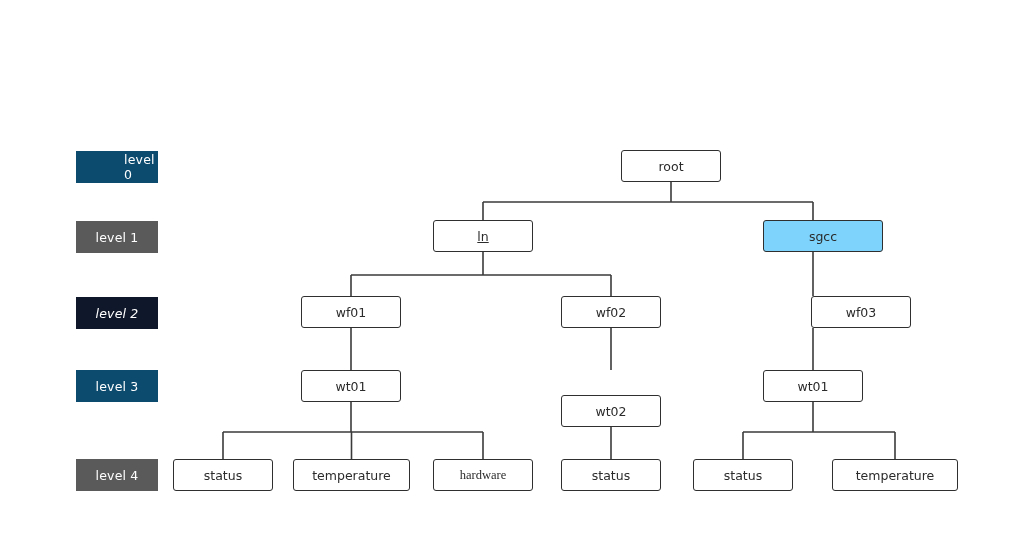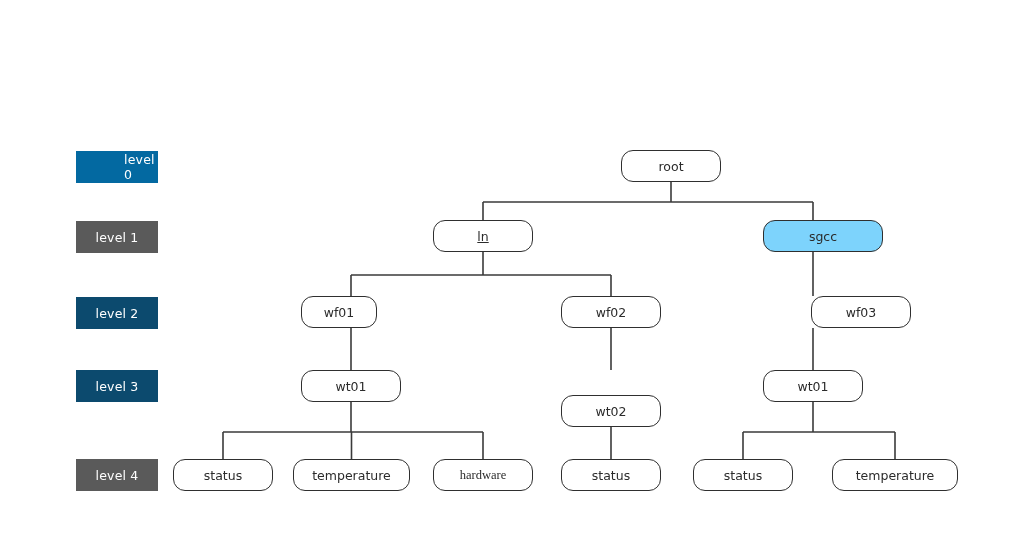--- a/index.html
+++ b/index.html
@@ -29,21 +29,21 @@
     align-items: center;
     justify-content: center;
     letter-spacing: 0.2px;
   }
   .node {
     position: absolute;
     box-sizing: border-box;
     height: 32px;
     background: #ffffff;
     border: 1.6px solid #2f2f2f;
-    border-radius: 12px;
+    border-radius: 3px;
     color: #2b2b2b;
     font-size: 12.5px;
     display: flex;
     align-items: center;
     justify-content: center;
     white-space: nowrap;
   }
   svg.edges {
     position: absolute;
     left: 0;
@@ -82,31 +82,31 @@
       <path d="M223 432 L223 459" stroke="#3a3a3a"></path>
       <path d="M351.5 432 L351.5 459" stroke="#3a3a3a"></path>
       <path d="M483 432 L483 459" stroke="#3a3a3a"></path>
       <path d="M611 402 L611 459" stroke="#3a3a3a"></path>
       <path d="M813 402 L813 432" stroke="#3a3a3a"></path>
       <path d="M743 432 L895 432" stroke="#3a3a3a"></path>
       <path d="M743 432 L743 459" stroke="#3a3a3a"></path>
       <path d="M895 432 L895 459" stroke="#3a3a3a"></path>
     </svg>
   <div id="badges-layer">
-      <div class="level-badge" style="left: 76px; top: 151px; background: #0369a1; color: rgb(255, 255, 255); padding-left: 48px;">level 0</div>
+      <div class="level-badge" style="left: 76px; top: 151px; background: #0c4a6e; color: rgb(255, 255, 255); padding-left: 48px;">level 0</div>
       <div class="level-badge" style="left: 76px; top: 221px; background: rgb(90, 90, 90); color: rgb(255, 255, 255);">level 1</div>
-      <div class="level-badge" style="left: 76px; top: 297px; background: #0c4a6e; color: rgb(255, 255, 255);">level 2</div>
+      <div class="level-badge" style="left: 76px; top: 297px; background: #0f172a; color: rgb(255, 255, 255); font-style: italic;">level 2</div>
       <div class="level-badge" style="left: 76px; top: 370px; background: #0c4a6e; color: rgb(255, 255, 255);">level 3</div>
       <div class="level-badge" style="left: 76px; top: 459px; background: rgb(90, 90, 90); color: rgb(255, 255, 255);">level 4</div>
     </div>
   <div id="nodes-layer">
       <div class="node" style="left: 621px; top: 150px; width: 100px; border-color: rgb(47, 47, 47); background: rgb(255, 255, 255);">root</div>
       <div class="node" style="left: 433px; top: 220px; width: 100px; border-color: rgb(47, 47, 47); background: rgb(255, 255, 255); text-decoration: underline;">ln</div>
       <div class="node" style="left: 763px; top: 220px; width: 120px; border-color: rgb(47, 47, 47); background: #7dd3fc;">sgcc</div>
-      <div class="node" style="left: 301px; top: 296px; width: 76px; border-color: rgb(47, 47, 47); background: rgb(255, 255, 255);">wf01</div>
+      <div class="node" style="left: 301px; top: 296px; width: 100px; border-color: rgb(47, 47, 47); background: rgb(255, 255, 255);">wf01</div>
       <div class="node" style="left: 561px; top: 296px; width: 100px; border-color: rgb(47, 47, 47); background: rgb(255, 255, 255);">wf02</div>
       <div class="node" style="left: 763px; top: 296px; width: 100px; border-color: rgb(47, 47, 47); background: rgb(255, 255, 255); margin-left: 48px;">wf03</div>
       <div class="node" style="left: 301px; top: 370px; width: 100px; border-color: rgb(47, 47, 47); background: rgb(255, 255, 255);">wt01</div>
       <div class="node" style="left: 561px; top: 370px; width: 100px; border-color: rgb(47, 47, 47); background: rgb(255, 255, 255); margin-top: 25px;">wt02</div>
       <div class="node" style="left: 763px; top: 370px; width: 100px; border-color: rgb(47, 47, 47); background: rgb(255, 255, 255);">wt01</div>
       <div class="node" style="left: 173px; top: 459px; width: 100px; border-color: rgb(47, 47, 47); background: rgb(255, 255, 255);">status</div>
       <div class="node" style="left: 293px; top: 459px; width: 117px; border-color: rgb(47, 47, 47); background: rgb(255, 255, 255);">temperature</div>
       <div class="node" style="left: 433px; top: 459px; width: 100px; border-color: rgb(47, 47, 47); background: rgb(255, 255, 255); font-family: Liberation Serif, serif;">hardware</div>
       <div class="node" style="left: 561px; top: 459px; width: 100px; border-color: rgb(47, 47, 47); background: rgb(255, 255, 255);">status</div>
       <div class="node" style="left: 693px; top: 459px; width: 100px; border-color: rgb(47, 47, 47); background: rgb(255, 255, 255);">status</div>

